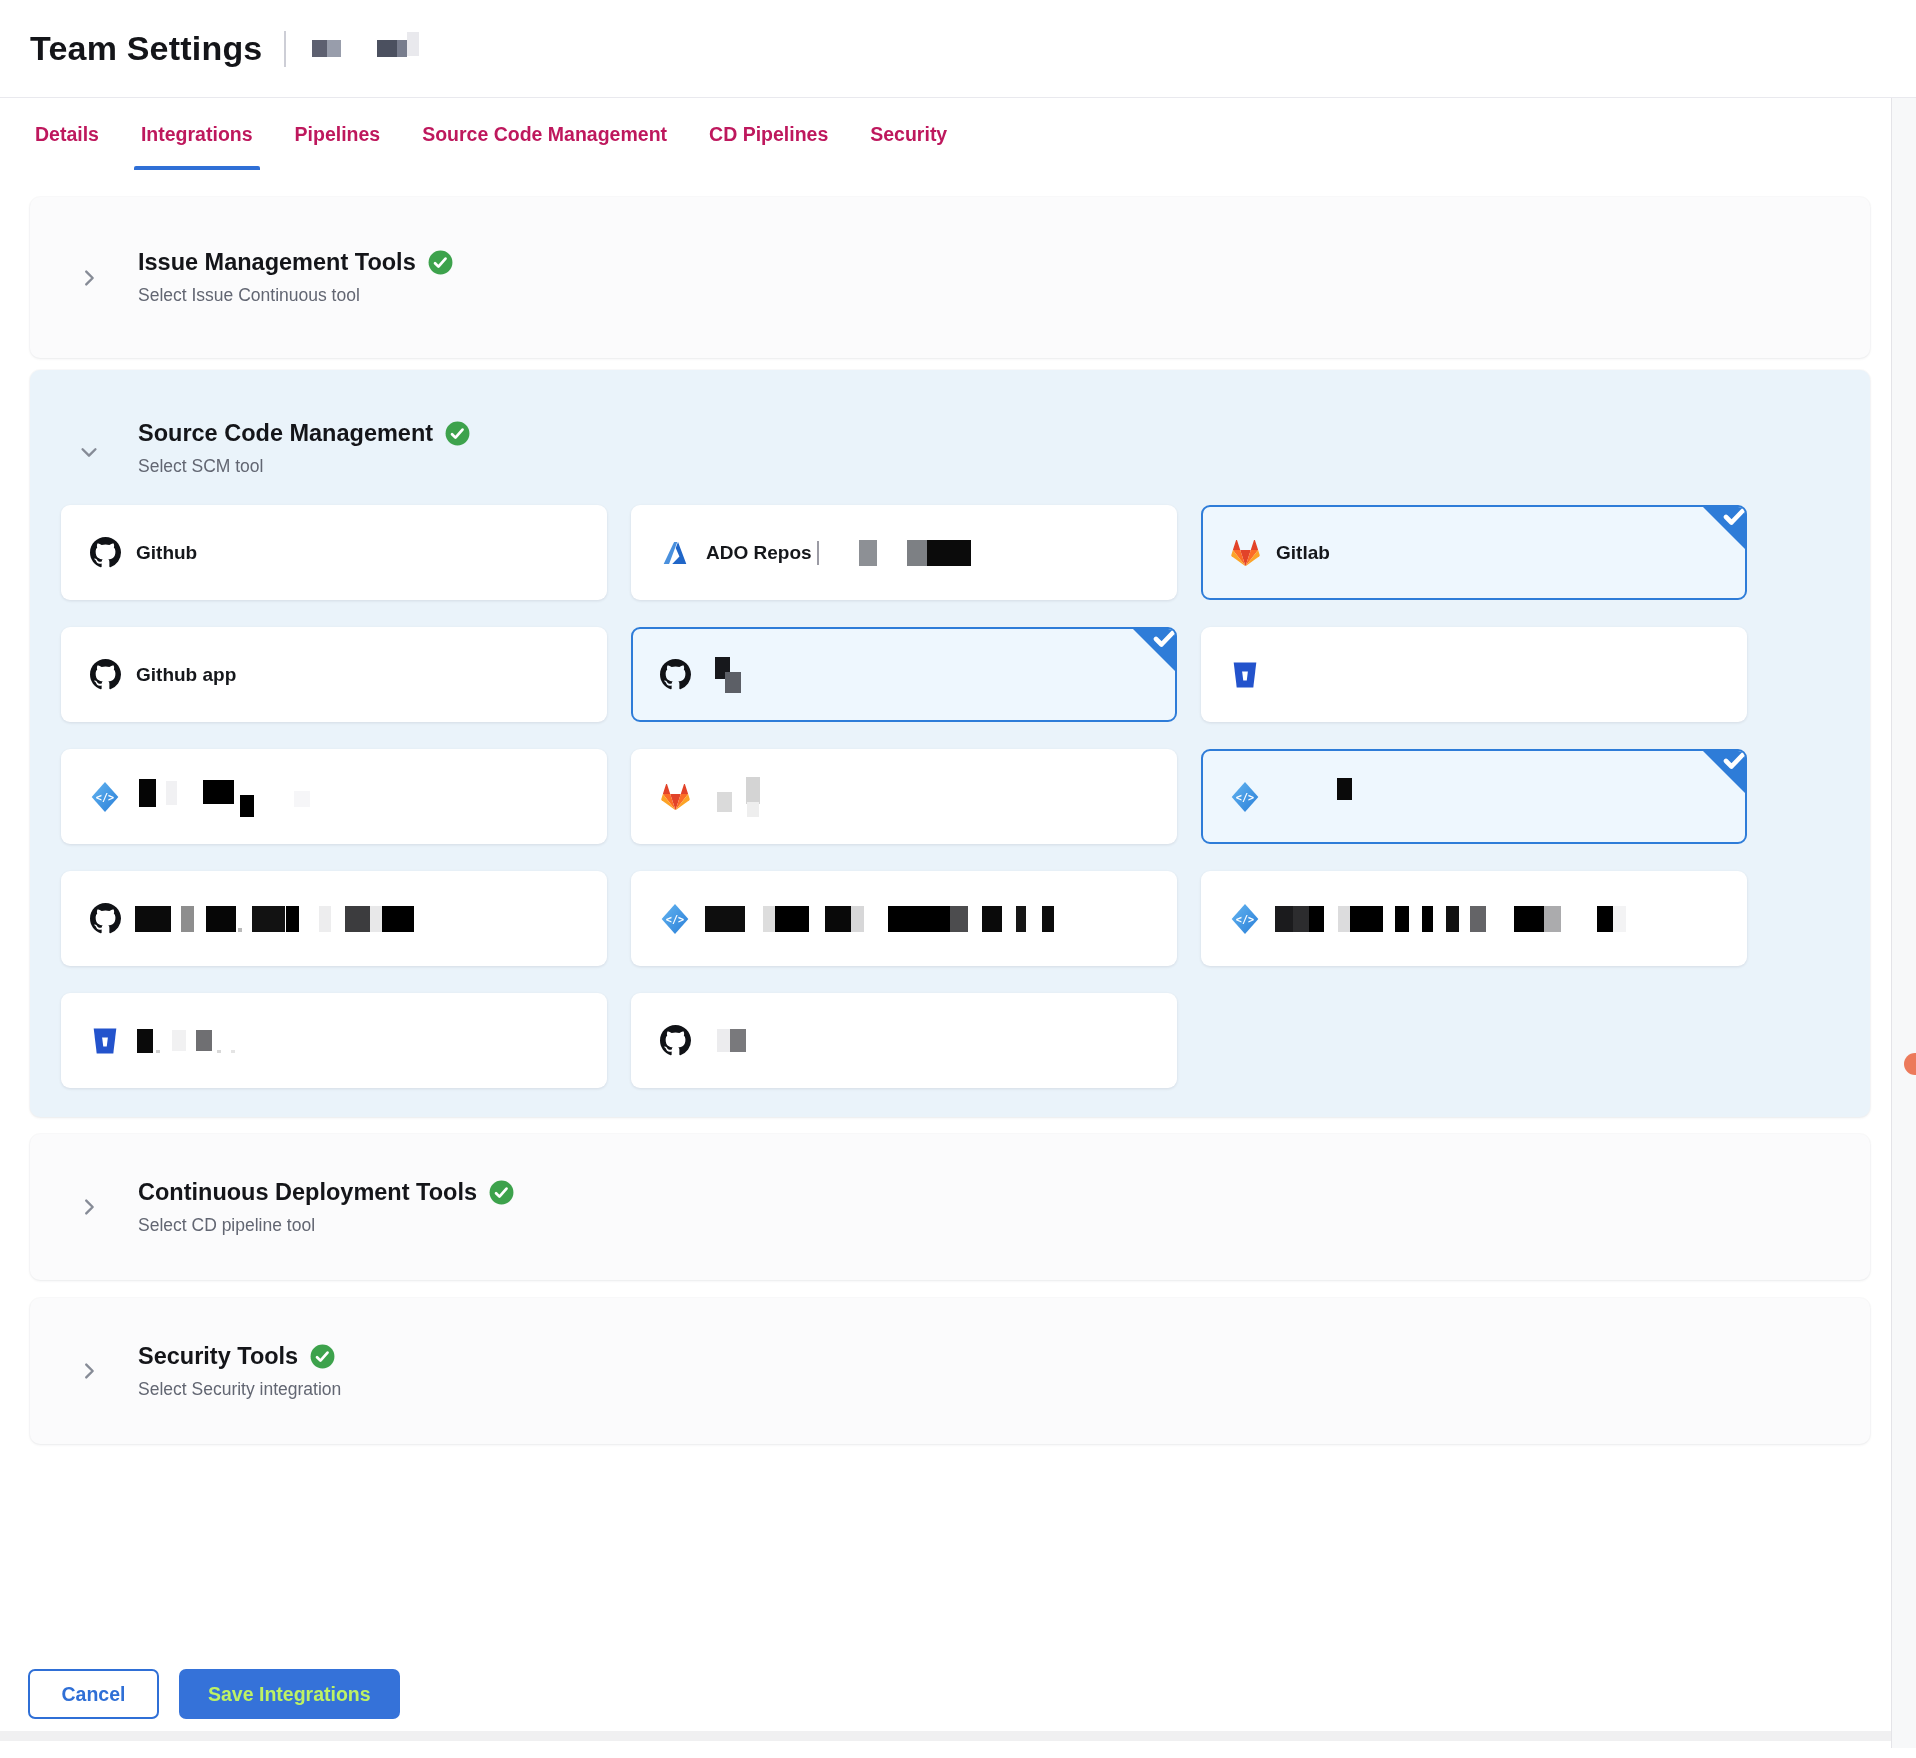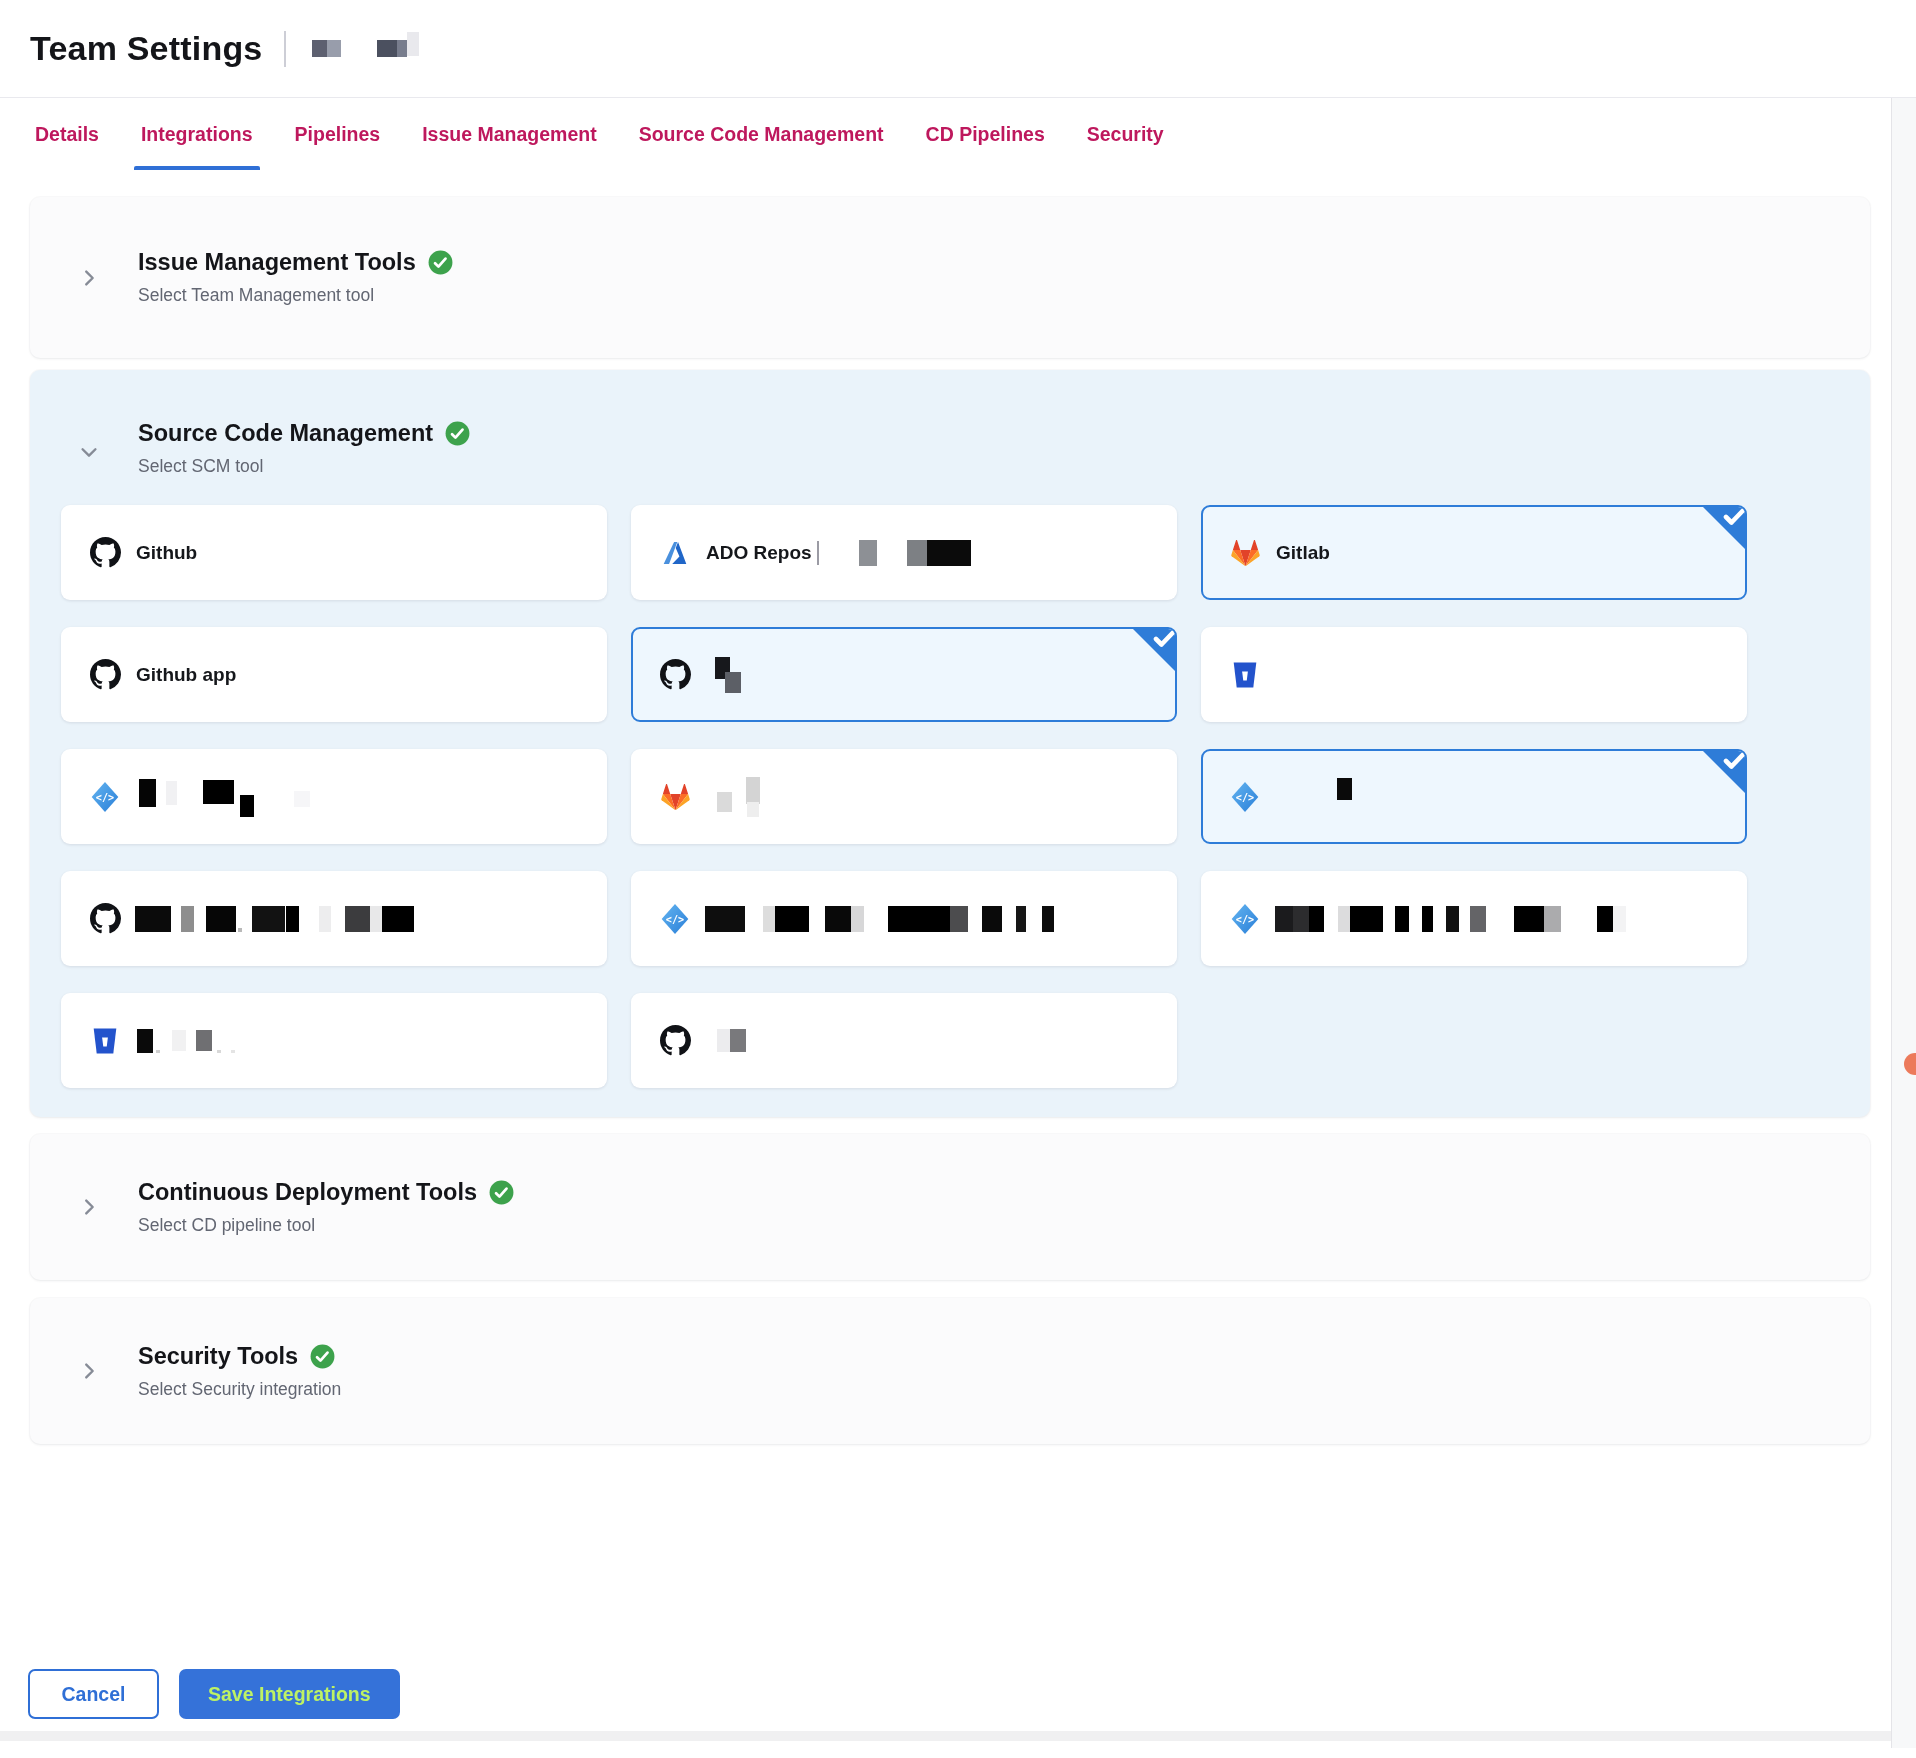--- a/index.html
+++ b/index.html
@@ -83,41 +83,40 @@
           <span class="blk" style="width: 20px; height: 17px; background: rgb(75, 80, 95); margin-left: 0px; transform: translateY(0px);"></span>
           <span class="blk" style="width: 10px; height: 17px; background: rgb(120, 125, 141); margin-left: 0px; transform: translateY(0px);"></span>
           <span class="blk" style="width: 12px; height: 24px; background: rgb(233, 233, 237); margin-left: 0px; transform: translateY(-4px);"></span>
         </span></span>
   </div>
 
   <div class="tabbar" id="tabbar">
       <div class="tab">Details</div>
       <div class="tab active">Integrations</div>
       <div class="tab">Pipelines</div>
-      <div class="tab">Issue Management</div>
       <div class="tab">Source Code Management</div>
       <div class="tab">CD Pipelines</div>
       <div class="tab">Security</div>
     </div>
 
   <div class="section gray first">
     <div class="sec-head">
       <span class="chev">
         <svg width="22" height="22" viewBox="0 0 24 24" fill="none" stroke-width="2.6" stroke-linecap="round" stroke-linejoin="round">
             <path d="M9 5l7 7-7 7"></path>
           </svg>
       </span>
       <div class="sec-title-row">
         <span class="sec-title">Issue Management Tools</span>
         <svg width="25" height="25" viewBox="0 0 22 22">
             <circle cx="11" cy="11" r="10.5" fill="#3da24c"></circle>
             <path d="M6.2 11.6l3 3 6.2-7" stroke="#fff" stroke-width="2.4" fill="none" stroke-linecap="round" stroke-linejoin="round"></path>
           </svg>
       </div>
-      <div class="sec-sub">Select Team Management tool</div>
+      <div class="sec-sub">Select Issue Continuous tool</div>
     </div>
   </div>
 
   <div class="section blue">
     <div class="sec-head">
       <span class="chev">
         <svg width="22" height="22" viewBox="0 0 24 24" fill="none" stroke-width="2.6" stroke-linecap="round" stroke-linejoin="round">
             <path d="M5 9l7 7 7-7"></path>
           </svg>
       </span>

